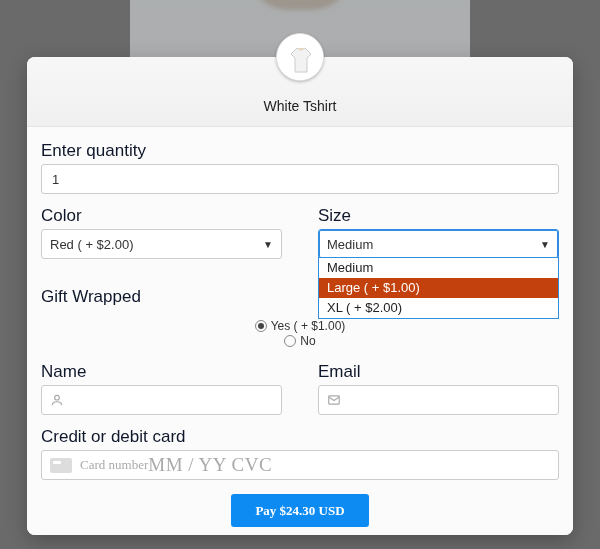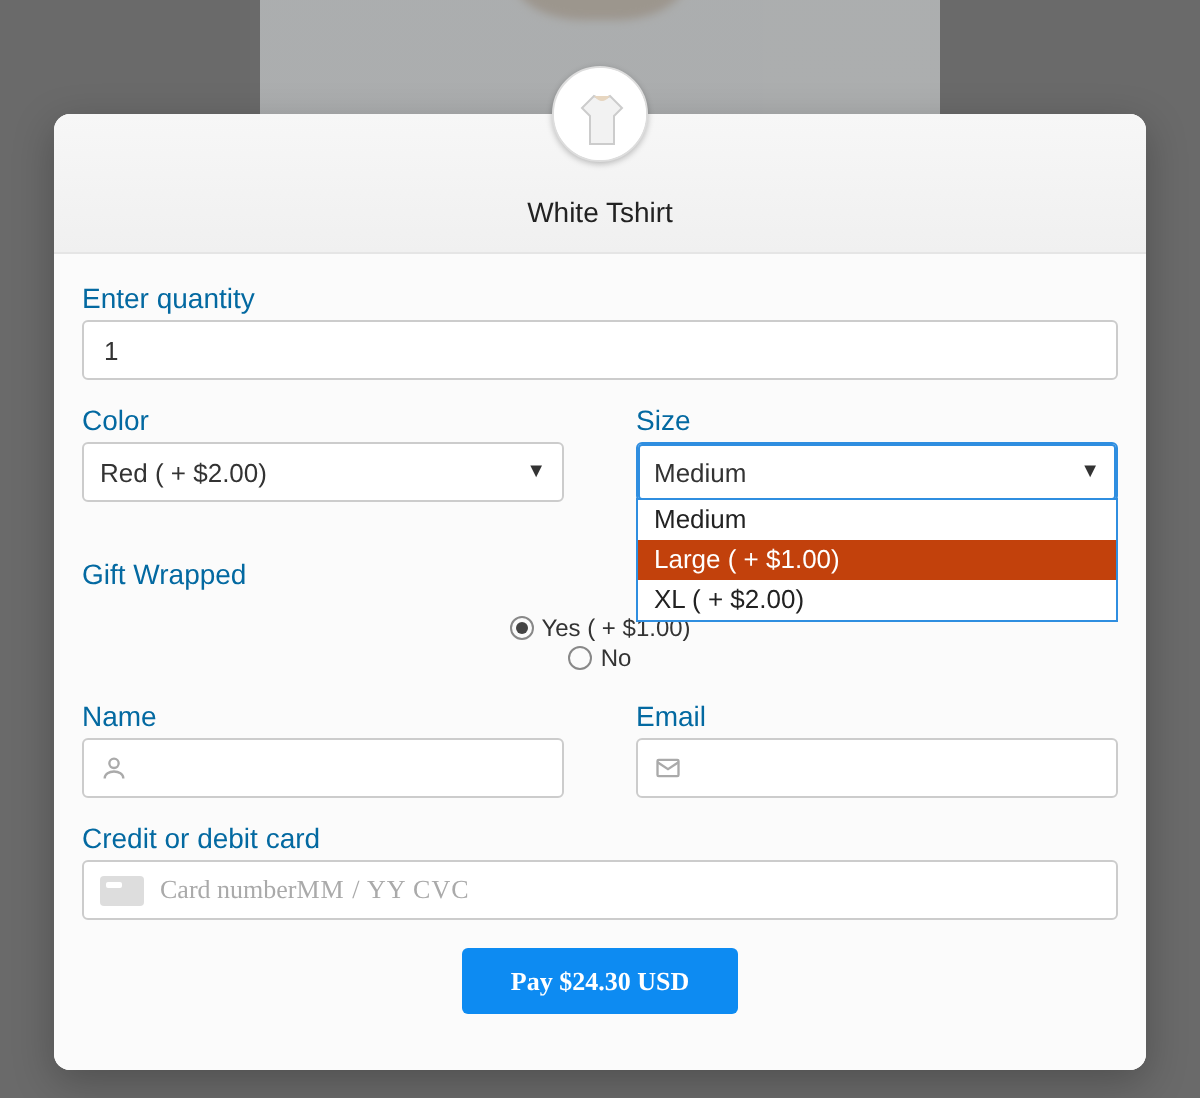--- a/index.html
+++ b/index.html
@@ -79,22 +79,22 @@
     font-size: 14px;
     color: #222;
   }
   .body {
     padding: 14px 14px 16px 14px;
     background: #fbfbfb;
     border-radius: 0 0 8px 8px;
     height: calc(100% - 70px);
   }
   .label {
-    font-size: 14px;
-    color: #0369a1;
+    font-size: 17px;
+    color: #0f172a;
     margin-bottom: 3px;
   }
   .row { display: flex; gap: 36px; }
   .col { flex: 1; min-width: 0; }
   .field-block { margin-bottom: 12px; }
   .input, .select, .card-input {
     width: 100%;
     height: 30px;
     border: 1px solid #ccc;
     border-radius: 3px;
@@ -181,21 +181,21 @@
     height: 33px;
     border-radius: 3px;
     border: none;
     background: #0d8bf2;
     color: #fff;
     font-size: 13px;
     font-weight: 600;
     cursor: pointer;
     font-family: Liberation Serif, serif;
   }
-  .hints { font-size:13px; color:#aaa; letter-spacing:0.5px; }
+  .hints { font-size:19px; color:#aaa; letter-spacing:0.5px; }
 </style>
 </head>
 <body>
 
 <div class="backdrop">
   <div class="bg-image"></div>
 </div>
 
 <div class="card">
 

